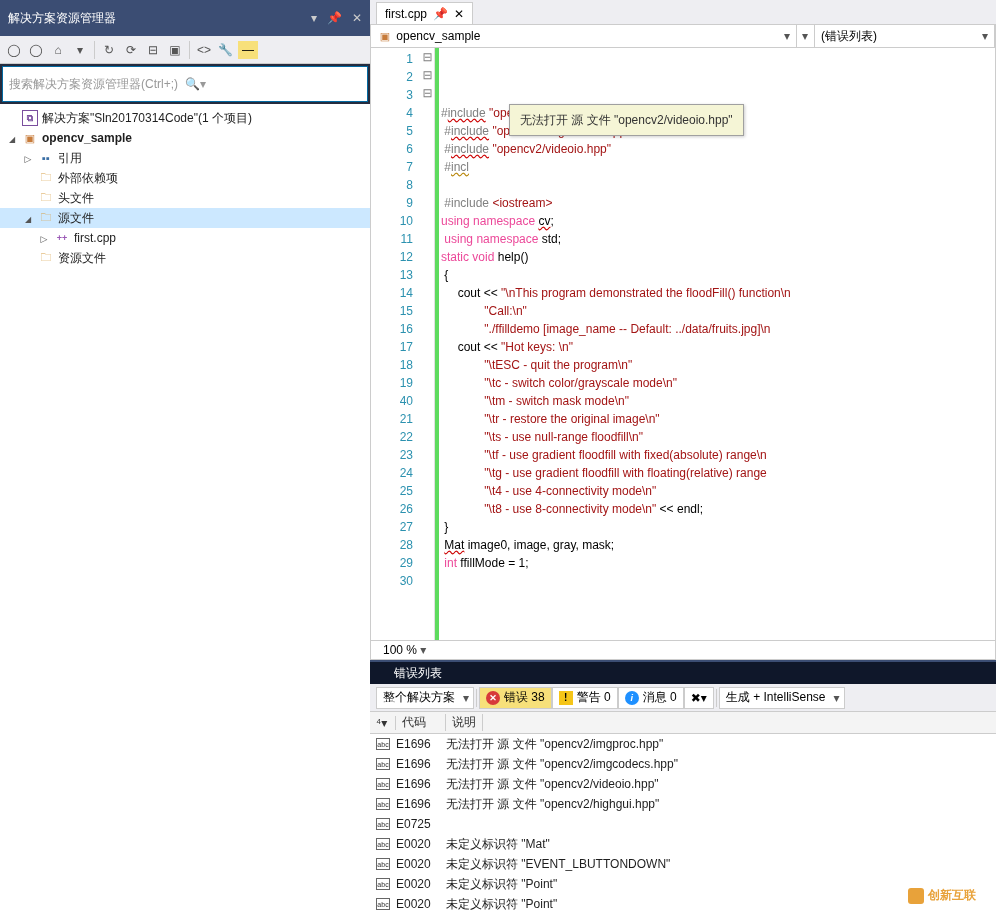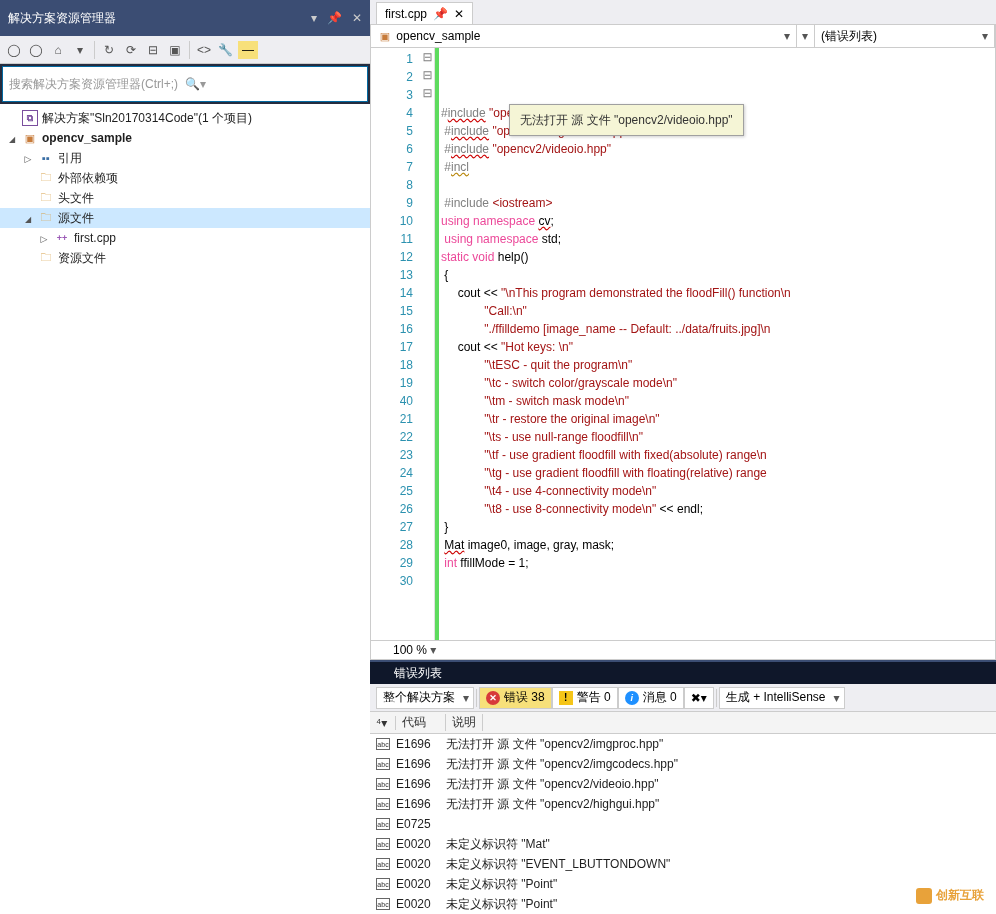--- a/index.html
+++ b/index.html
@@ -43,21 +43,21 @@
 .gutter { width: 50px; text-align: right; color: #2b91af; padding: 2px 8px 2px 0; font-family: Consolas, monospace; font-size: 13px; line-height: 18px; background: #fff; }
 .fold-col { width: 14px; background: #fff; border-right: 1px solid #e0e0e0; font-family: Consolas, monospace; font-size: 13px; line-height: 18px; color: #808080; text-align: center; }
 .change-bar { width: 4px; background: #5edb5e; }
 .code { flex: 1; font-family: Consolas, monospace; font-size: 13px; line-height: 18px; padding: 2px 0 2px 2px; white-space: pre; color: #000; position: relative; }
 .kw { color: #ec4899; }
 .pp { color: #808080; }
 .str { color: #a31515; }
 .squig { text-decoration: underline wavy #cc0000; text-decoration-skip-ink: none; }
 .squig-brown { text-decoration: underline wavy #b8860b; text-decoration-skip-ink: none; }
 .tooltip { position: absolute; background: #f5f5d6; border: 1px solid #a0a0a0; padding: 6px 10px; font-family: "Microsoft YaHei", sans-serif; font-size: 12px; color: #333; top: 56px; left: 70px; box-shadow: 1px 1px 3px rgba(0,0,0,0.2); }
-.zoom-bar { background: #fff; border: 1px solid #ccc; height: 20px; display: flex; align-items: center; padding: 0 22px; font-size: 11px; }
+.zoom-bar { background: #fff; border: 1px solid #ccc; height: 20px; display: flex; align-items: center; padding: 0 12px; font-size: 11px; }
 .zoom-bar span::after { content: " ▾"; color: #555; }
 
 .error-panel { background: #eeeef2; border-top: 2px solid #3b4d73; display: flex; flex-direction: column; }
 .err-title { background: #0f172a; color: #fff; height: 22px; display: flex; align-items: center; padding: 0 24px; }
 .err-toolbar { background: #eeeef2; height: 28px; display: flex; align-items: center; padding: 0 6px; border-bottom: 1px solid #ccc; }
 .err-dd { background: #fff; border: 1px solid #ccc; height: 22px; padding: 0 18px 0 6px; display: flex; align-items: center; position: relative; }
 .err-dd::after { content: "▾"; position: absolute; right: 4px; color: #555; }
 .err-btn { background: #fff; border: 1px solid #ccc; height: 22px; padding: 0 6px; display: flex; align-items: center; gap: 4px; }
 .err-ico-e { width: 14px; height: 14px; background: #d73a3a; border-radius: 50%; color: #fff; display: inline-flex; align-items: center; justify-content: center; font-size: 9px; font-weight: bold; }
 .err-ico-w { width: 14px; height: 14px; background: #f5c518; display: inline-flex; align-items: center; justify-content: center; font-size: 10px; font-weight: bold; color: #000; }
@@ -66,21 +66,21 @@
 .err-head { display: flex; background: #f4f4f4; border-bottom: 1px solid #ccc; height: 22px; align-items: center; }
 .err-head div { padding: 0 6px; border-right: 1px solid #ccc; color: #333; }
 .eh-icon { width: 26px; }
 .eh-code { width: 50px; }
 .err-row { display: flex; height: 20px; align-items: center; }
 .err-row .c-icon { width: 26px; display: flex; justify-content: center; }
 .err-row .c-code { width: 50px; color: #1e1e1e; }
 .err-row .c-desc { flex: 1; color: #1e1e1e; }
 .abc-ico { width: 14px; height: 12px; border: 1px solid #666; font-size: 7px; display: inline-flex; align-items: center; justify-content: center; color: #333; background: #fff; position: relative; }
 .abc-ico::after { content: ""; position: absolute; bottom: -2px; left: 1px; right: 1px; height: 2px; border-bottom: 2px wavy #cc0000; }
-.watermark { position: absolute; bottom: 10px; right: 12px; color: #e8a23a; font-size: 14px; font-weight: bold; display: flex; align-items: center; gap: 4px; }
+.watermark { position: absolute; bottom: 10px; right: 20px; color: #e8a23a; font-size: 14px; font-weight: bold; display: flex; align-items: center; gap: 4px; }
 .watermark-logo { width: 16px; height: 16px; background: #e8a23a; border-radius: 3px; position: relative; }
 </style>
 </head>
 <body>
 
 <div class="left-panel">
   <div class="panel-title">
     <span class="panel-title-text">解决方案资源管理器</span>
     <span class="panel-title-icons">
       <span>▾</span>

